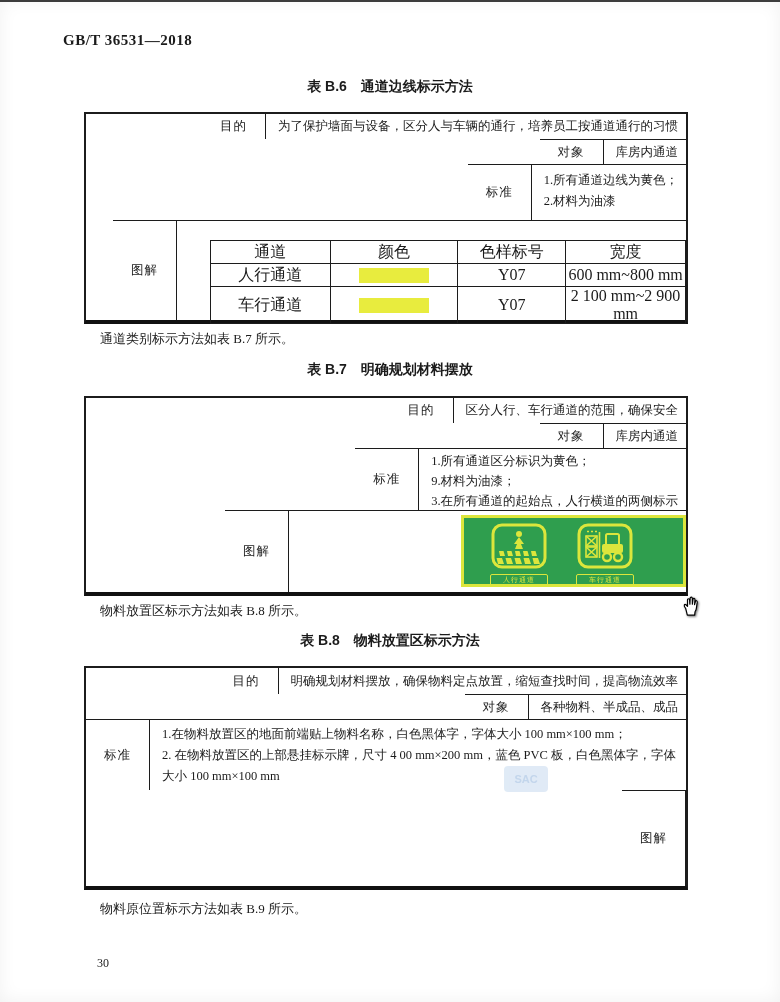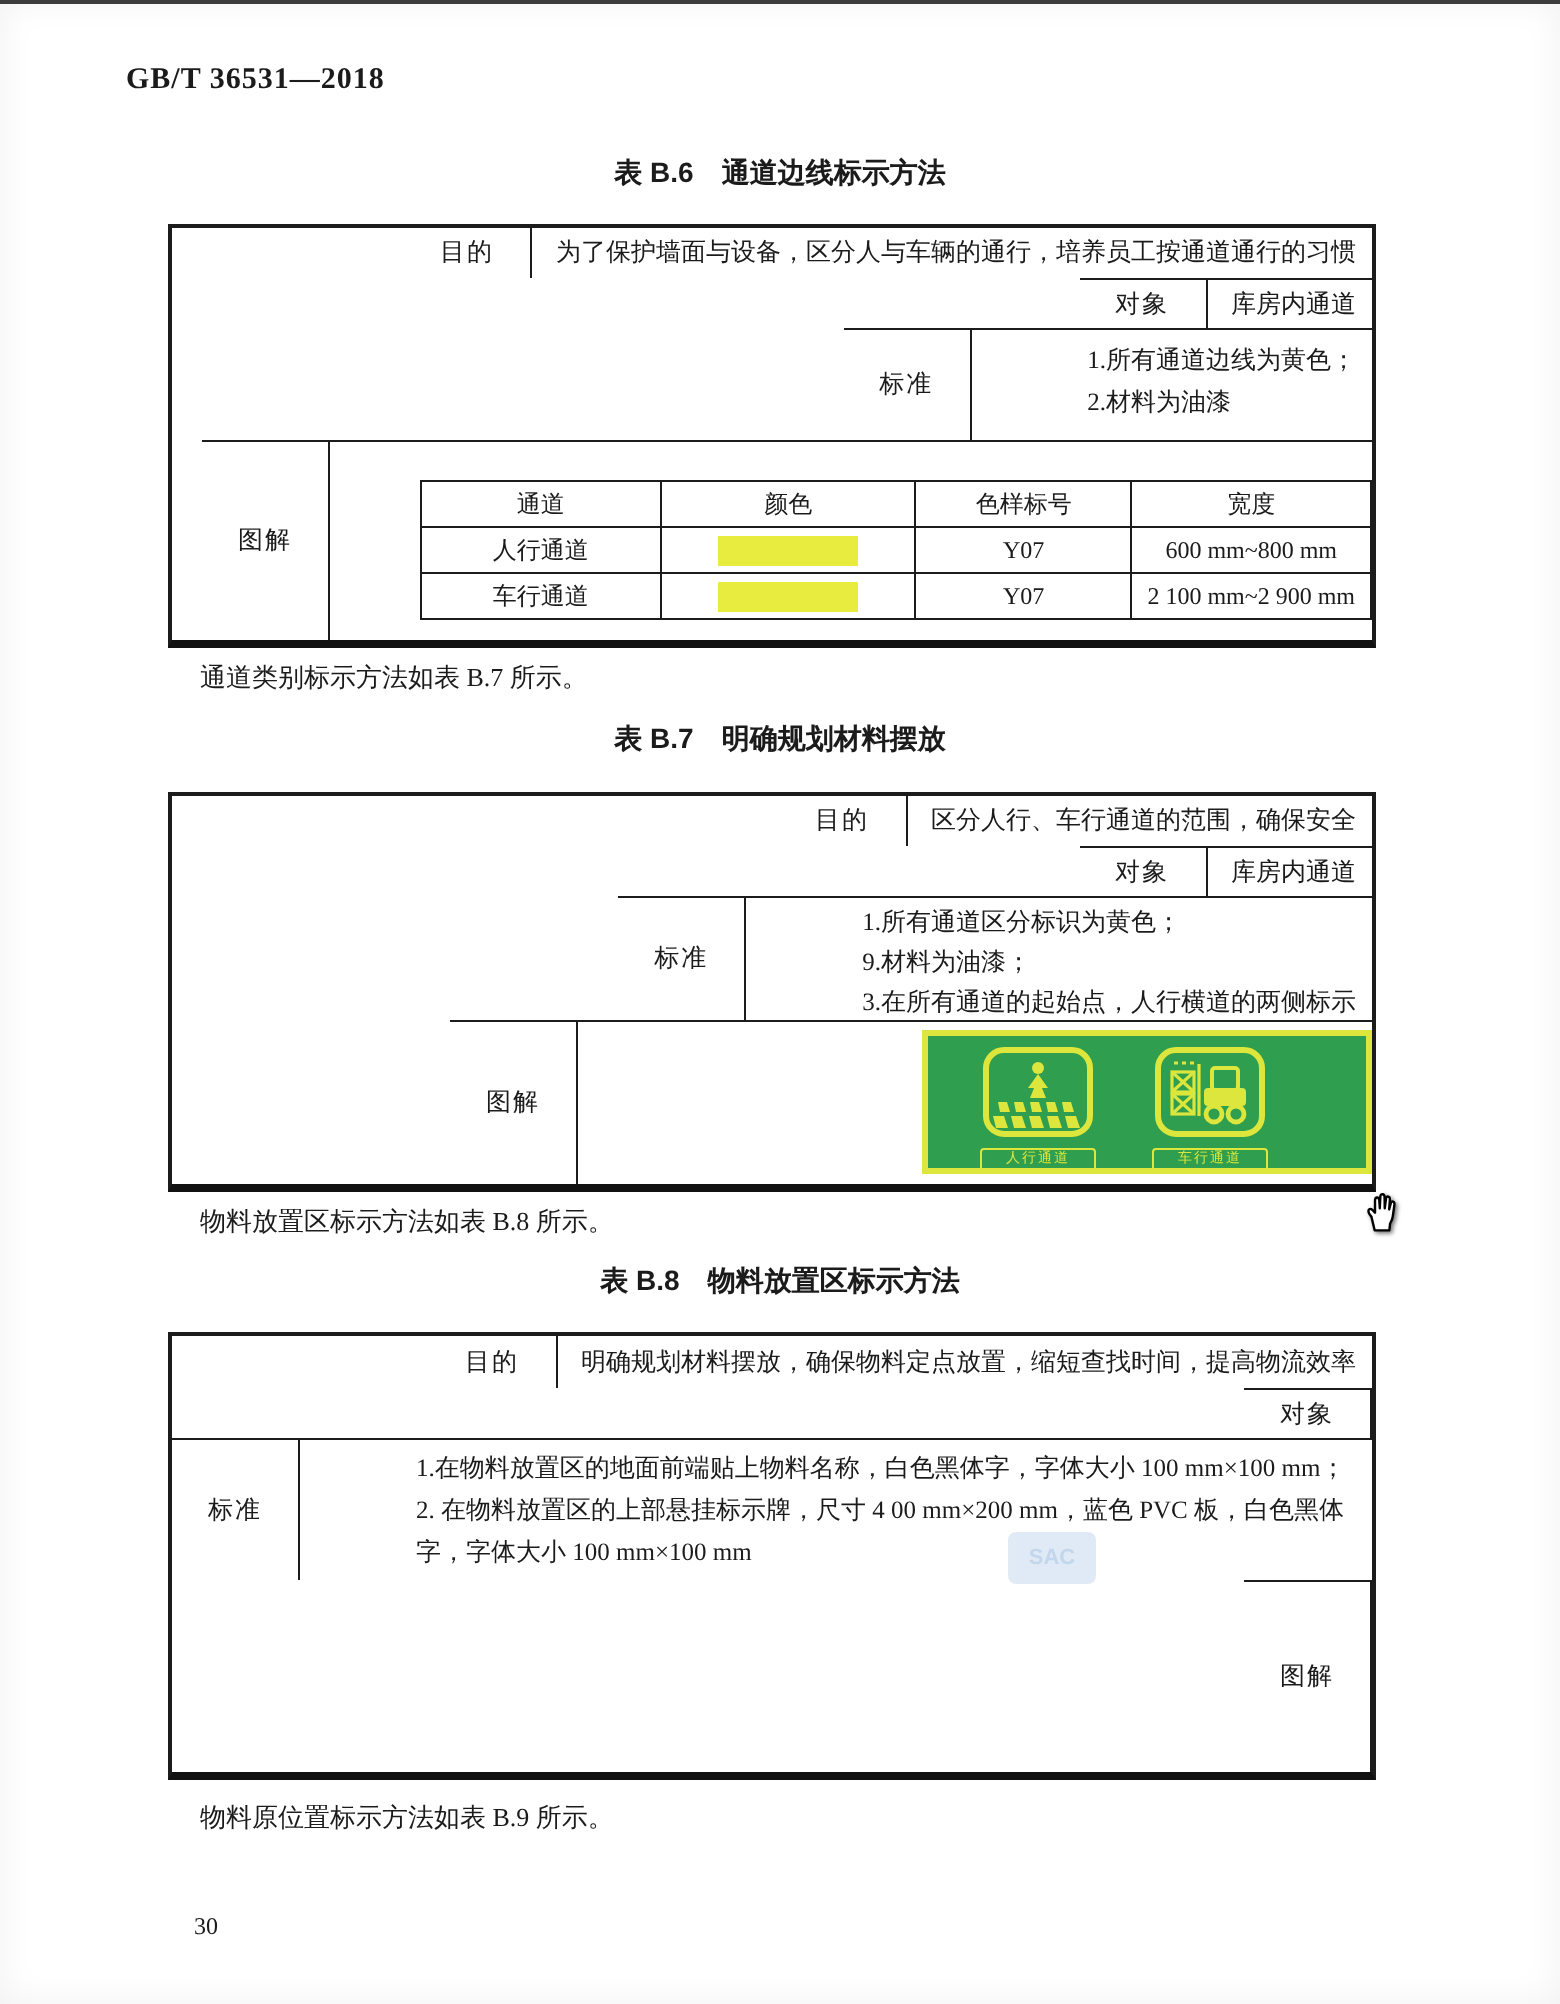--- a/index.html
+++ b/index.html
@@ -20,26 +20,26 @@
 
   
   .std-table { position:absolute; left:84px; width:604px; display:flex; flex-direction:column;
     border:2px solid #1c1c1c; border-bottom:4px solid #111; background:transparent; z-index:2;align-items:flex-end; }
   .t-row { display:flex; }
   .t-row + .t-row { border-top:1.5px solid #1c1c1c; }
   .t-label { width:64px; flex:0 0 64px; border-right:1.5px solid #1c1c1c; display:flex;
     align-items:center; justify-content:center; font-size:12.5px; letter-spacing:1px; }
   .t-content { flex:1; font-size:12.5px; padding:0 8px 0 12px; display:flex; align-items:center; }
   .t-content.multiline { display:block; padding-top:5px; }
-  .t-content.multiline .line { line-height:21px;margin-left:46px; }
+  .t-content.multiline .line { line-height:21px; }
   .t-content.diagram { display:block; padding:0; position:relative; }
 
   
-  .inner-table { margin:19px 0 0 45px; border-collapse:collapse; width:476px;
-    font-size:12px; text-align:center; }
+  .inner-table { margin:19px 0 0 33px; border-collapse:collapse; width:476px;
+    font-size:16px; text-align:center; }
   .inner-table th, .inner-table td { border:1px solid #1c1c1c; height:23px; font-weight:normal; padding:0 2px; }
   .inner-table .c-channel { width:120px; }
   .inner-table .c-color   { width:128px; }
   .inner-table .c-code    { width:108px; }
   .inner-table .c-width   { width:120px; }
   .swatch { width:70px; height:15px; margin:0 auto; background:var(--swatch_yellow,#e8ec3e); }
 
   
   .green-sign { position:relative; margin:4px 0 0 172px; width:225px; height:72px;
     background:var(--diagram_green,#2f9e4e); border:3px solid var(--diagram_yellow,#dce63c); }
@@ -198,20 +198,21 @@
 
   <div class="watermark">SAC</div>
 
   <div class="std-table" style="top:666px;">
     <div class="t-row" style="height:26px;">
       <div class="t-label">目的</div>
       <div class="t-content">明确规划材料摆放，确保物料定点放置，缩短查找时间，提高物流效率</div>
     </div>
     <div class="t-row" style="height:25px;">
       <div class="t-label">对象</div>
+      <div class="t-content">各种物料、半成品、成品</div>
     </div>
     <div class="t-row" style="height:71px;">
       <div class="t-label">标准</div>
       <div class="t-content multiline" style="padding-top:4px;">
         <div class="line">1.在物料放置区的地面前端贴上物料名称，白色黑体字，字体大小 100 mm×100 mm；</div>
         <div class="line">2. 在物料放置区的上部悬挂标示牌，尺寸 4 00 mm×200 mm，蓝色 PVC 板，白色黑体字，字体大小 100 mm×100 mm</div>
       </div>
     </div>
     <div class="t-row" style="height:96px;">
       <div class="t-label">图解</div>

